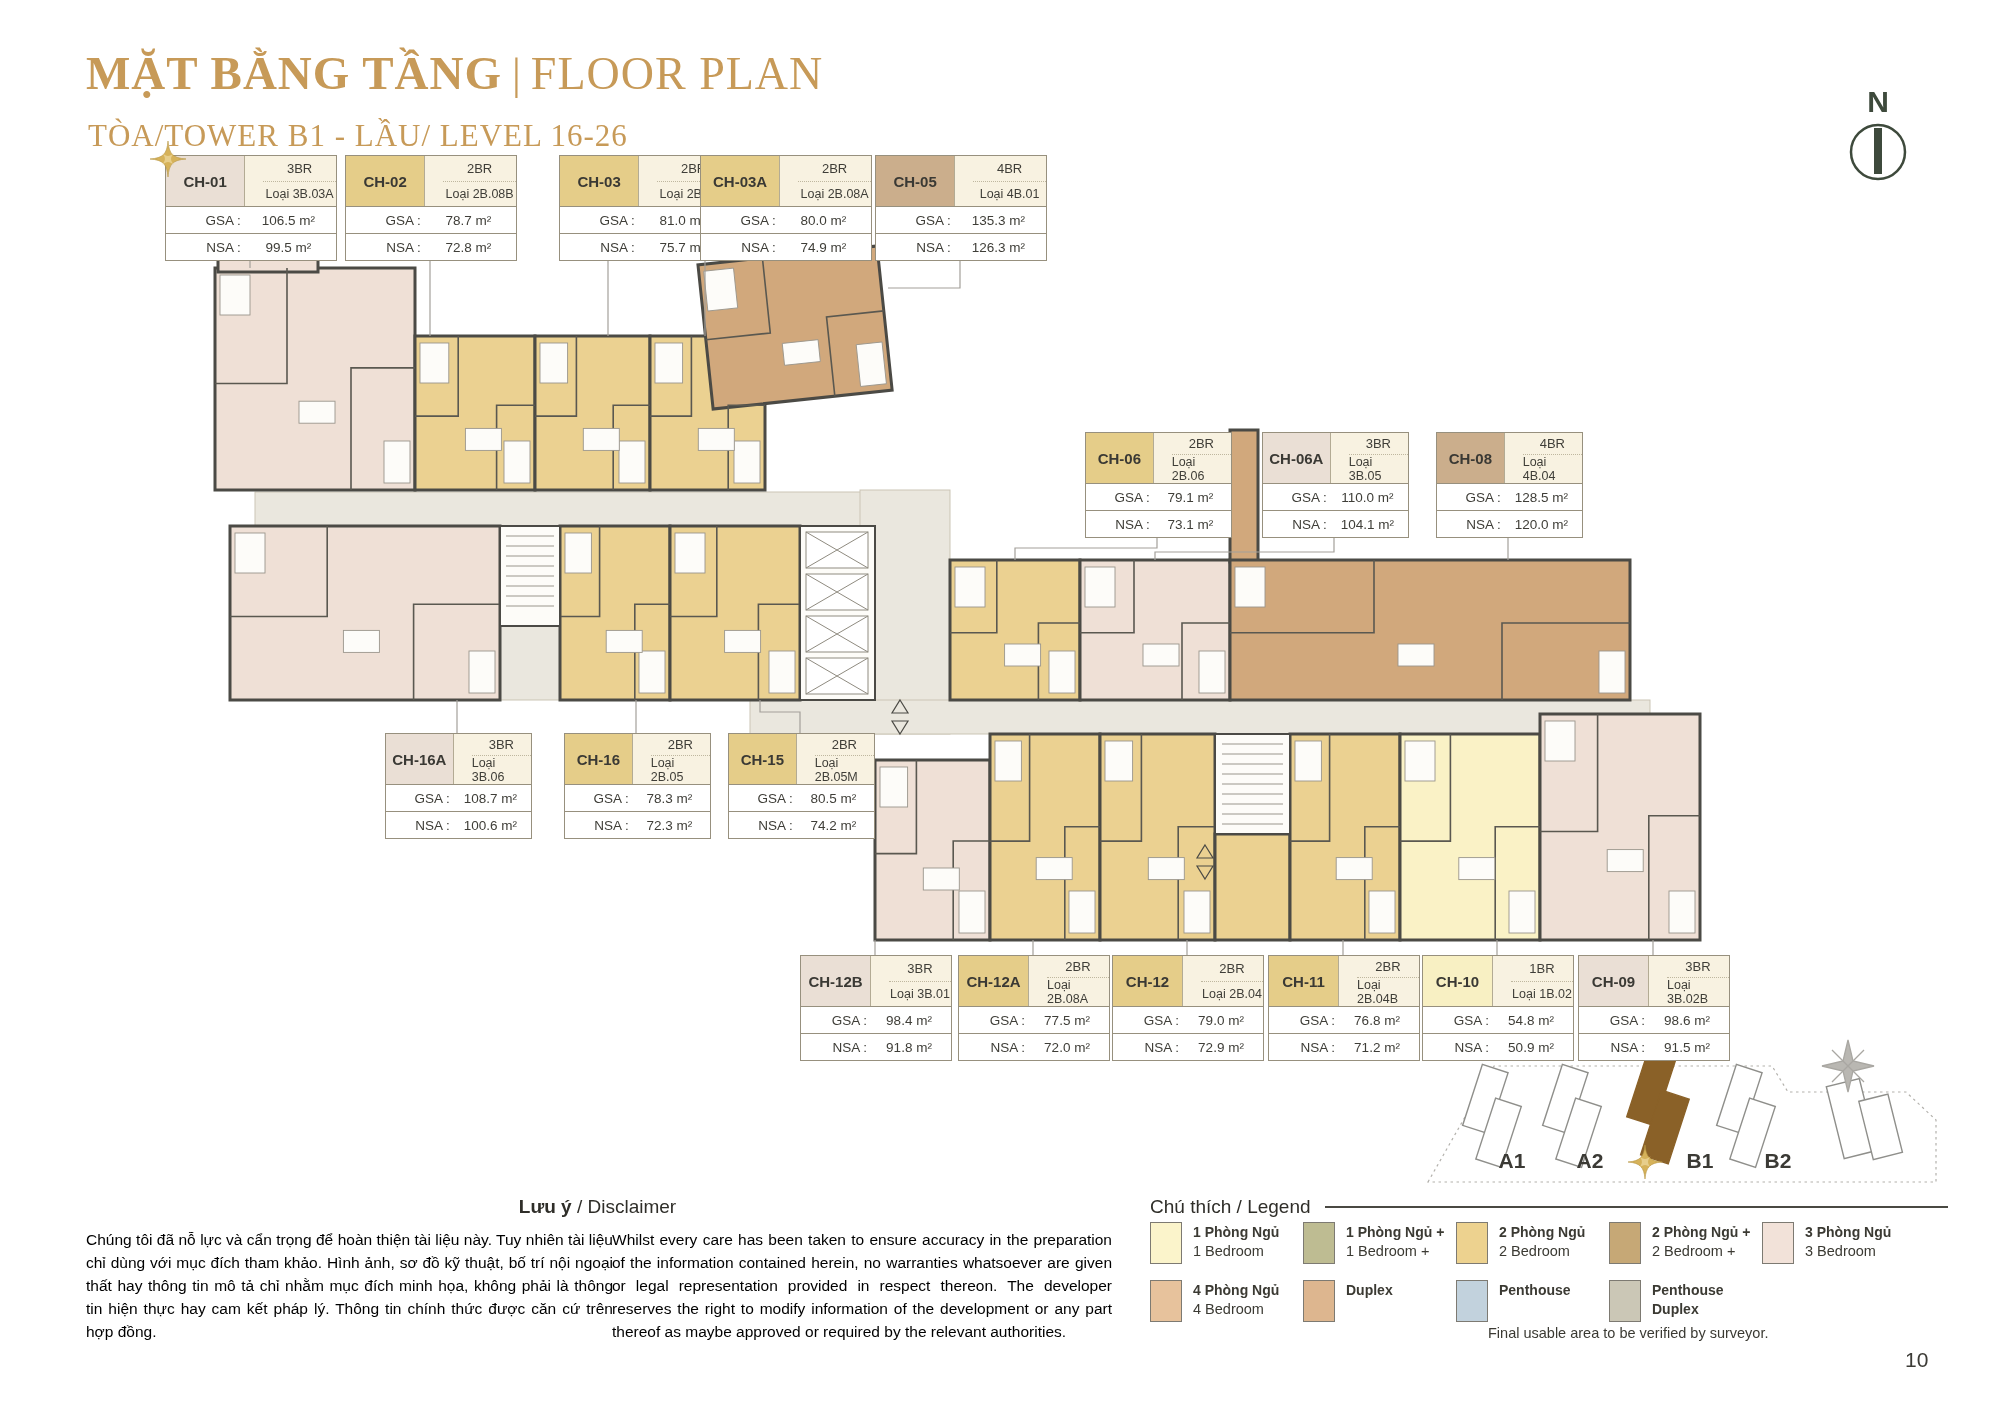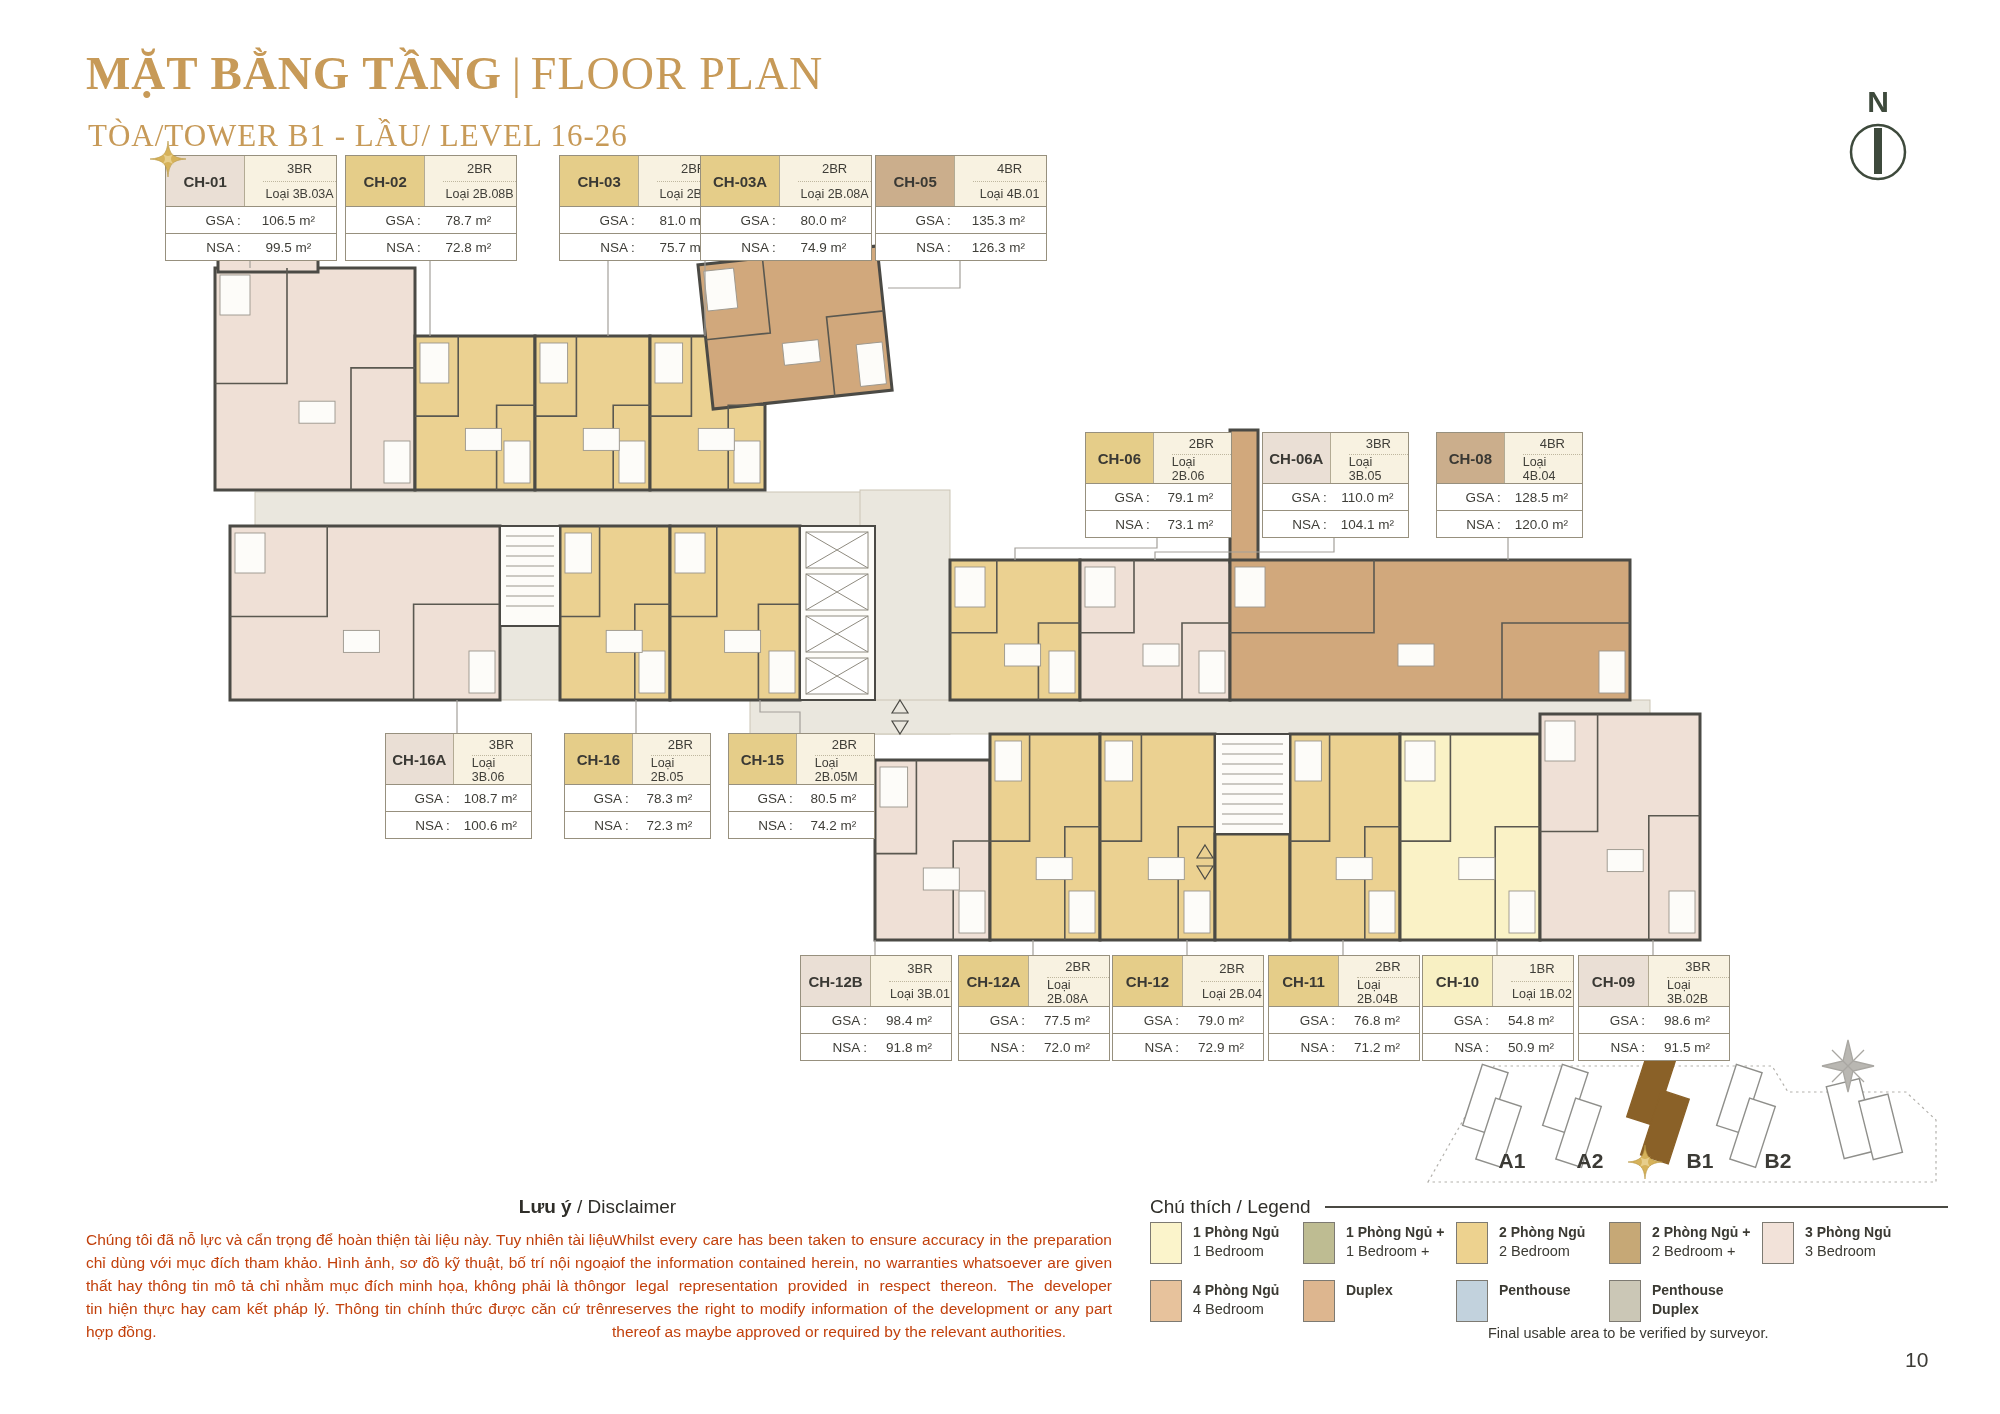--- a/index.html
+++ b/index.html
@@ -26,21 +26,21 @@
   .utable .loai{flex:1;display:flex;align-items:center;justify-content:center;font-size:12.5px;}
   .utable .vrow{display:flex;height:26px;align-items:center;}
   .utable .vrow + .vrow{border-top:1px solid #97907E;}
   .utable .k{width:44%;text-align:right;}
   .utable .v{flex:1;text-align:center;}
   .ustar{position:absolute;left:-17px;top:-16px;}
   
   .sechead{position:absolute;display:flex;align-items:center;gap:14px;font-size:19px;color:#2F2E29;}
   .sechead .ht b{font-weight:700;}
   .sechead .rule{flex:1;height:2px;background:#4a4943;}
-  .para{position:absolute;top:1228px;font-size:15.5px;line-height:23px;color:#c2410c;text-align:justify;}
+  .para{position:absolute;top:1228px;font-size:15.5px;line-height:23px;color:#000000;text-align:justify;}
   
   #legend{position:absolute;left:1150px;top:1222px;display:grid;
           grid-template-columns:repeat(5,153px);row-gap:16px;}
   .litem{display:flex;gap:11px;align-items:flex-start;}
   .lsw{width:30px;height:40px;border:1px solid #7d7a72;flex:none;}
   .ltxt{display:flex;flex-direction:column;line-height:19px;padding-top:1px;color:#3B3A33;}
   .ltxt b{font-size:14px;font-weight:700;}
   .ltxt span{font-size:14.5px;}
   
   .notes-left{position:absolute;left:1150px;top:1322px;font-size:15px;line-height:22px;color:#3B3A33;}

